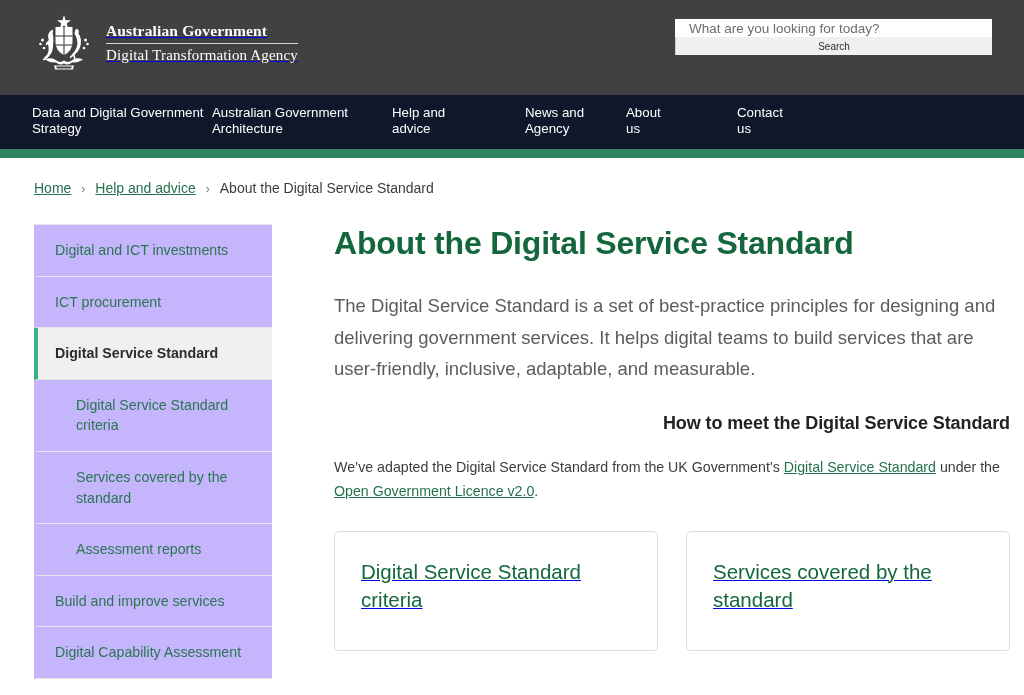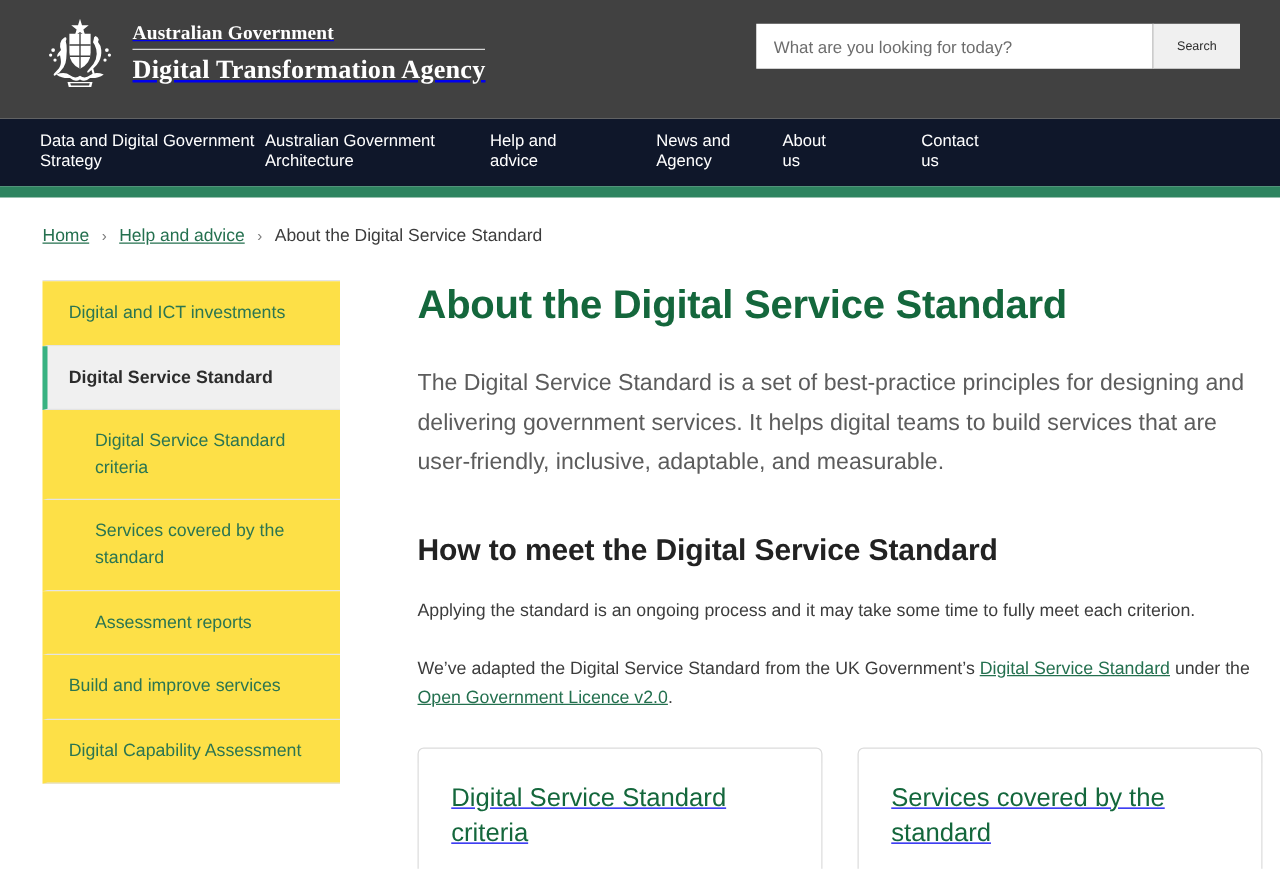--- a/index.html
+++ b/index.html
@@ -35,33 +35,34 @@
   }
   .brand-line1 {
     font-size: 15.5px;
     font-weight: bold;
     letter-spacing: .15px;
     padding-bottom: 3px;
     border-bottom: 1px solid #d6d6d6;
     display: block;
   }
   .brand-line2 {
-    font-size: 21px;
-    font-weight: bold;
+    font-size: 15px;
+    font-weight: normal;
     letter-spacing: .15px;
     display: block;
     padding-top: 3px;
   }
 
   .search-wrap {
     position: absolute;
     top: 19px;
     right: 32px;
     display: flex;
     height: 36px;
+    flex-direction: column;
   }
   .search-input {
     width: 317px;
     height: 36px;
     border: none;
     outline: none;
     padding: 0 14px;
     font-size: 13.5px;
     color: #333;
     background: #ffffff;
@@ -142,21 +143,21 @@
     border-top: 1px solid #e4e4e4;
   }
   .side-item {
     border-bottom: 1px solid #e4e4e4;
     border-left: 4px solid transparent;
     padding: 15px 14px 15px 17px;
     font-size: 14.2px;
     line-height: 1.45;
     color: #2b7551;
     cursor: pointer;
-    background: #fde047;
+    background: #c4b5fd;
   }
   .side-item.sub { padding-left: 38px; }
   .side-item.active {
     background: #f0f0f0;
     border-left-color: #38b281;
     color: #2c2c2c;
     font-weight: bold;
   }
 
   
@@ -174,26 +175,27 @@
     color: #14673c;
     letter-spacing: -.2px;
   }
   p.lead {
     margin: 28px 0 0 0;
     font-size: 18.5px;
     line-height: 1.7;
     color: #5c5c5c;
   }
   h2.section-title {
-    margin: 41px 0 0 0;
-    font-size: 24px;
+    margin: 27px 0 0 0;
+    font-size: 18px;
     line-height: 1.25;
     font-weight: bold;
     color: #222222;
     letter-spacing: -.1px;
+    text-align: right;
   }
   p.body-text {
     margin: 22px 0 0 0;
     font-size: 14.2px;
     line-height: 1.68;
     color: #3c3c3c;
   }
   a.inline-link {
     color: #24704f;
     text-decoration: underline;
@@ -290,33 +292,33 @@
   <span class="crumb-sep">›</span>
   <a class="crumb-link" href="#">Help and advice</a>
   <span class="crumb-sep">›</span>
   <span class="crumb-current">About the Digital Service Standard</span>
 </div>
 
 <div class="layout">
 
   <aside class="sidebar">
     <div class="side-item">Digital and ICT investments</div>
+    <div class="side-item">ICT procurement</div>
     <div class="side-item active">Digital Service Standard</div>
     <div class="side-item sub">Digital Service Standard criteria</div>
     <div class="side-item sub">Services covered by the standard</div>
     <div class="side-item sub">Assessment reports</div>
     <div class="side-item">Build and improve services</div>
     <div class="side-item">Digital Capability Assessment</div>
   </aside>
 
   <main class="main">
     <h1 class="page-title">About the Digital Service Standard</h1>
     <p class="lead">The Digital Service Standard is a set of best-practice principles for designing and delivering government services. It helps digital teams to build services that are user-friendly, inclusive, adaptable, and measurable.</p>
     <h2 class="section-title">How to meet the Digital Service Standard</h2>
-    <p class="body-text">Applying the standard is an ongoing process and it may take some time to fully meet each criterion.</p>
     <p class="body-text">
       <span>We’ve adapted the Digital Service Standard from the UK Government’s </span><a class="inline-link" href="#">Digital Service Standard</a><span> under the </span><a class="inline-link" href="#">Open Government Licence v2.0</a><span>.</span>
     </p>
 
     <div class="cards">
       <a class="card" href="#">
         <span class="card-title">Digital Service Standard criteria</span>
       </a>
       <a class="card" href="#">
         <span class="card-title">Services covered by the standard</span>

